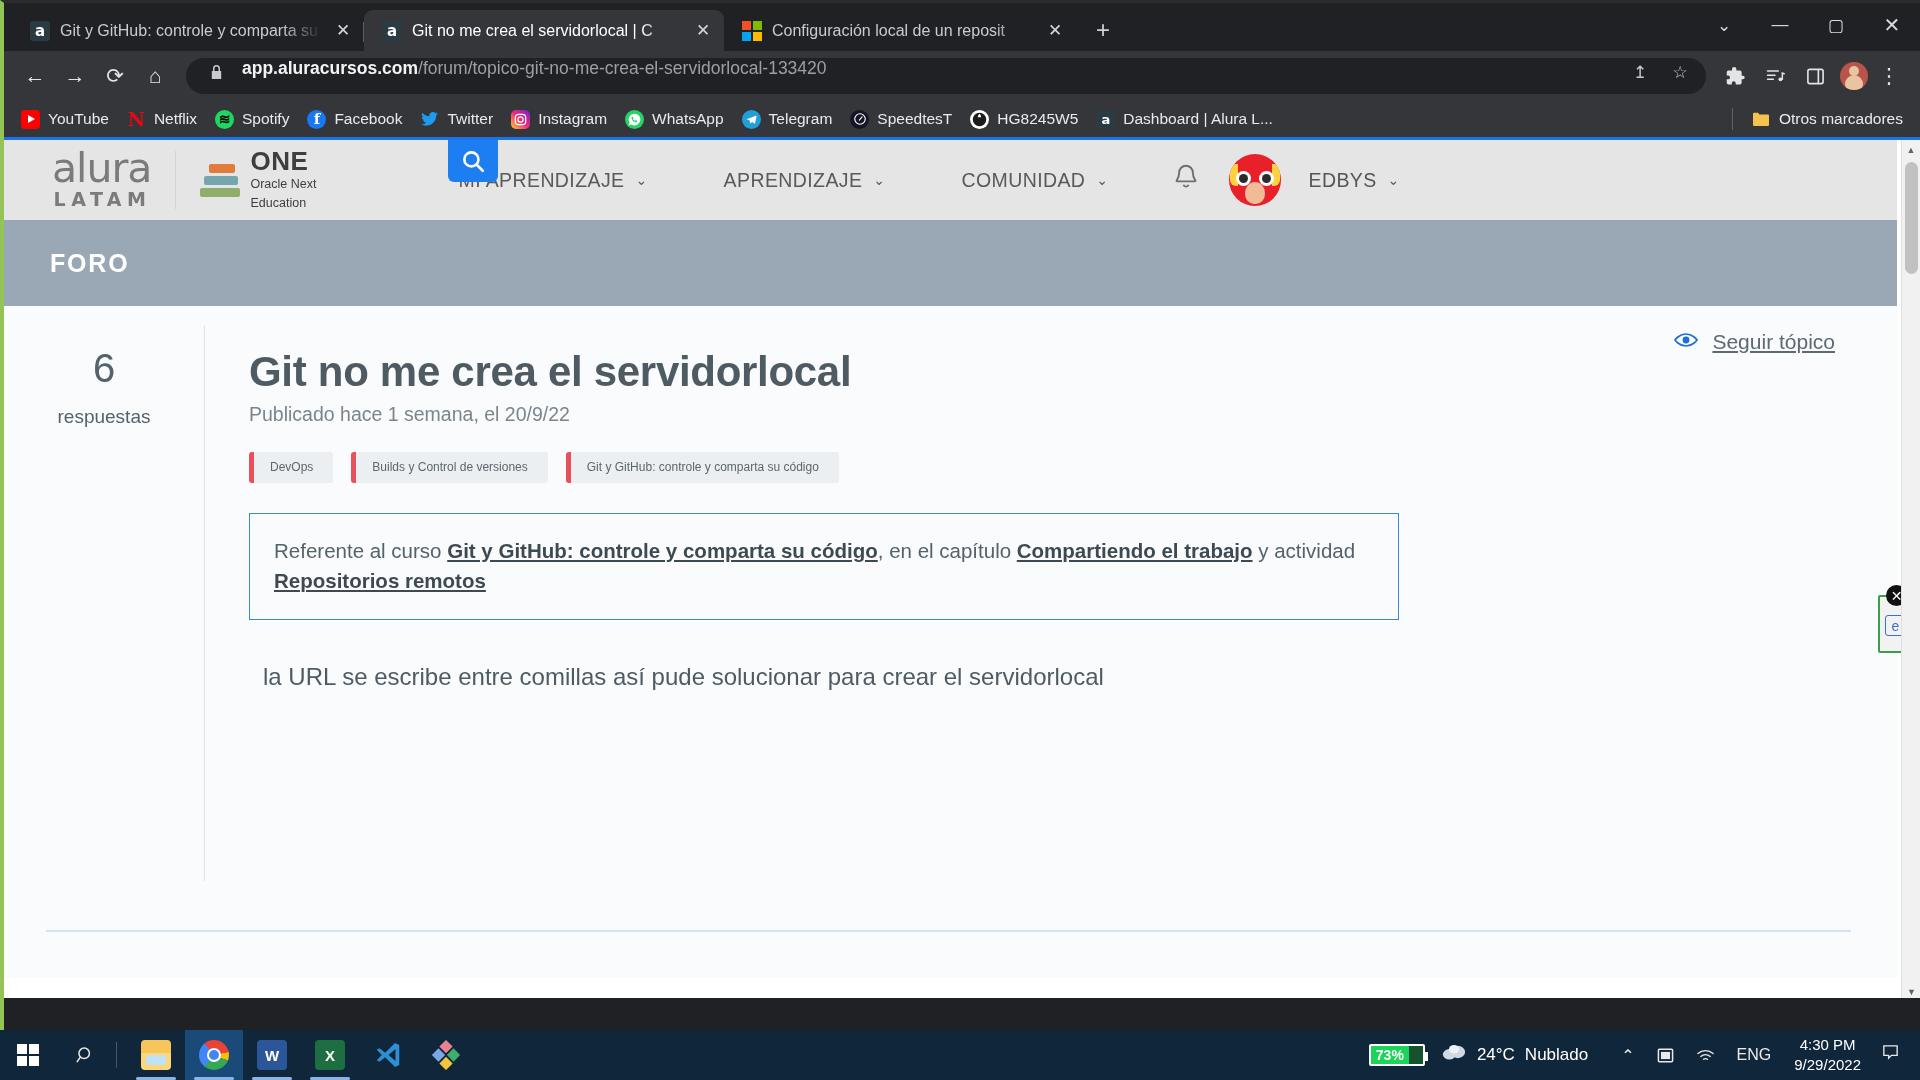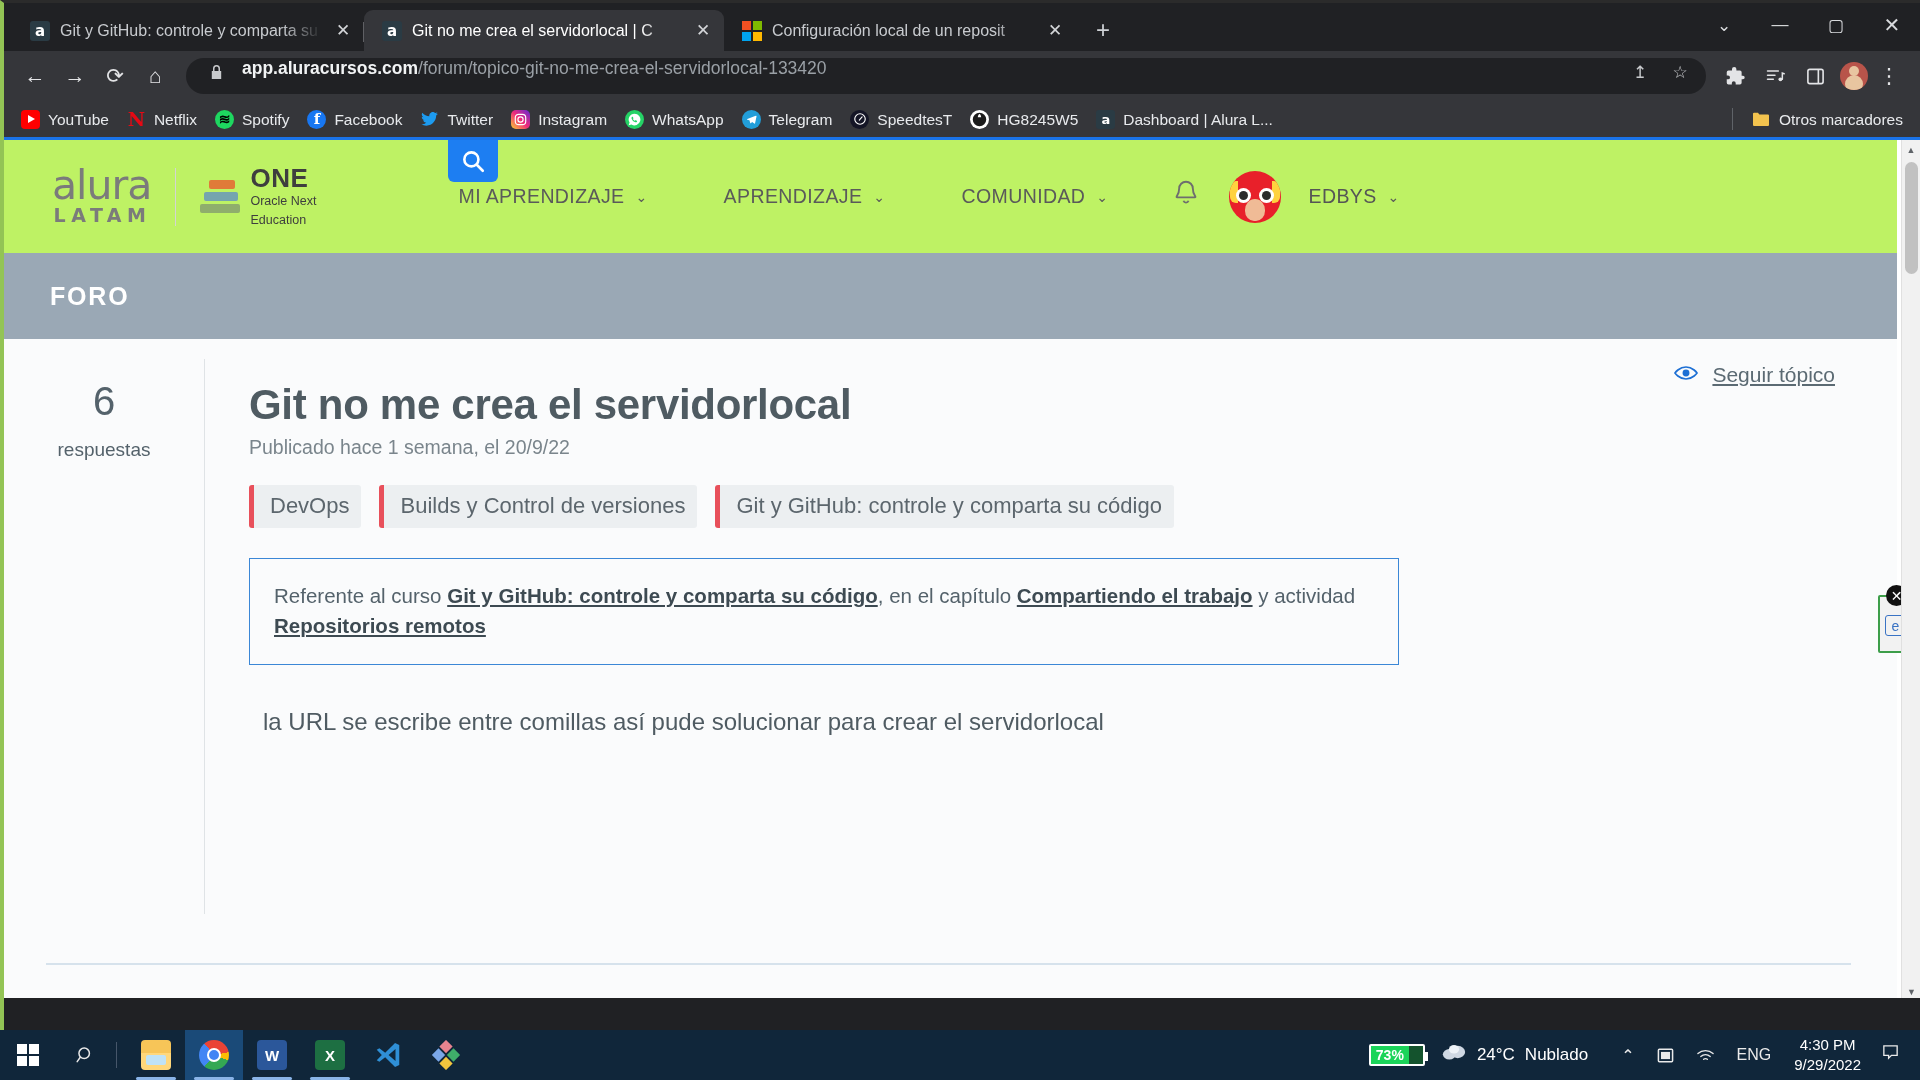--- a/index.html
+++ b/index.html
@@ -150,21 +150,21 @@
     height: 36px;
     background: #35363a;
     display: flex; align-items: center;
     padding: 0 8px;
     gap: 0;
     font-size: 15.5px;
     color: #e8eaed;
     position: relative;
   }
   .bm {
-    display: flex; align-items: flex-end; gap: 8px;
+    display: flex; align-items: center; gap: 8px;
     padding: 4px 9px; border-radius: 4px;
     white-space: nowrap;
   }
   .bm-ic {
     width: 19px; height: 19px; flex: 0 0 19px;
     border-radius: 3px;
     display: flex; align-items: center; justify-content: center;
     font-size: 12px; color: #fff; font-weight: bold;
   }
   .ic-youtube { background: #ff0000; border-radius: 4px; position: relative; }
@@ -189,22 +189,22 @@
   #viewport {
     position: relative;
     height: 861px;
     background: #ffffff;
     overflow: hidden;
     border-top: 3px solid #1a73e8;
   }
 
   
   #site-header {
-    height: 113px;
-    background: #bef264;
+    height: 80px;
+    background: #e5e5e5;
     display: flex; align-items: center;
     position: relative;
     width: 1893px;
   }
   #search-tab {
     position: absolute; left: 444px; top: 0;
     width: 50px; height: 42px;
     background: #1d7ef2;
     border-radius: 0 0 6px 6px;
     display: flex; align-items: center; justify-content: center;
@@ -293,22 +293,22 @@
 
   #topic { position: absolute; left: 245px; top: 42px; width: 1420px; }
   #topic-title {
     font-size: 42px; color: #4f5b62; font-weight: 700;
     letter-spacing: -0.3px; line-height: 1.12;
   }
   #topic-date { font-size: 19.5px; color: #7a858c; margin-top: 8px; }
 
   #tags { display: flex; gap: 18px; margin-top: 26px; }
   .tag {
-    background: #eceff1; color: #5c666d; font-size: 22px;
-    padding: 8px 12px 9px 16px;
+    background: #eceff1; color: #5c666d; font-size: 12px;
+    padding: 8px 20px 9px 16px;
     border-left: 5px solid #e8505b;
     border-radius: 3px;
     white-space: nowrap;
   }
 
   #ref-box {
     margin-top: 30px;
     border: 1.6px solid #3b87d6;
     background: #fafbfc;
     padding: 22px 26px 24px 24px;

